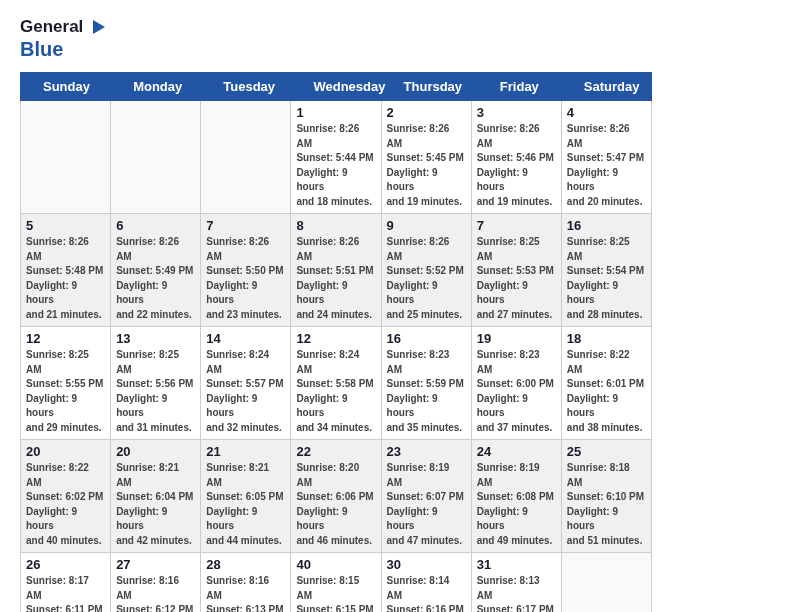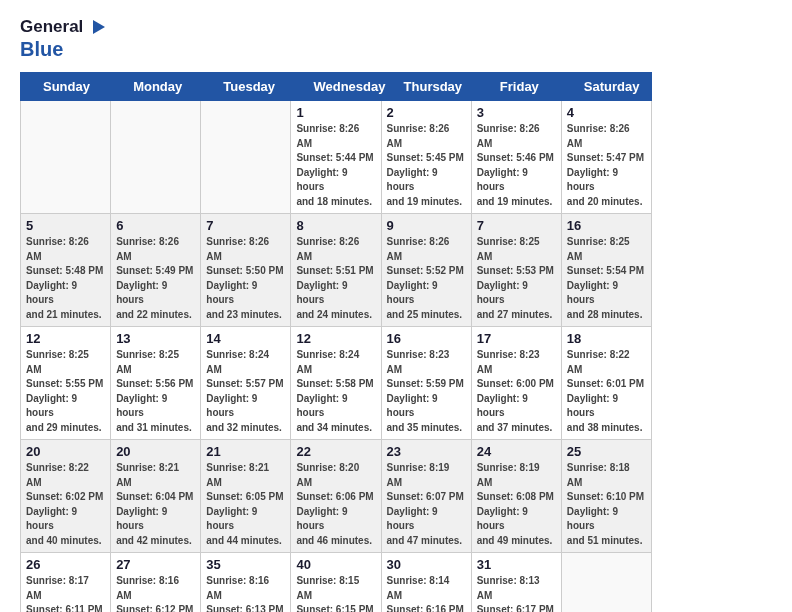--- a/index.html
+++ b/index.html
@@ -186,21 +186,21 @@
           </td>
           <td>
             <div class="day-number">12</div>
             <div class="day-info">Sunrise: 8:24 AM<br>Sunset: 5:58 PM<br>Daylight: 9 hours<br>and 34 minutes.</div>
           </td>
           <td>
             <div class="day-number">16</div>
             <div class="day-info">Sunrise: 8:23 AM<br>Sunset: 5:59 PM<br>Daylight: 9 hours<br>and 35 minutes.</div>
           </td>
           <td>
-            <div class="day-number">17</div>
+            <div class="day-number">19</div>
             <div class="day-info">Sunrise: 8:23 AM<br>Sunset: 6:00 PM<br>Daylight: 9 hours<br>and 37 minutes.</div>
           </td>
           <td>
             <div class="day-number">18</div>
             <div class="day-info">Sunrise: 8:22 AM<br>Sunset: 6:01 PM<br>Daylight: 9 hours<br>and 38 minutes.</div>
           </td>
         </tr>
         <tr class="row-shaded">
           <td>
             <div class="day-number">20</div>
@@ -234,21 +234,21 @@
         <tr class="row-white">
           <td>
             <div class="day-number">26</div>
             <div class="day-info">Sunrise: 8:17 AM<br>Sunset: 6:11 PM<br>Daylight: 9 hours<br>and 53 minutes.</div>
           </td>
           <td>
             <div class="day-number">27</div>
             <div class="day-info">Sunrise: 8:16 AM<br>Sunset: 6:12 PM<br>Daylight: 9 hours<br>and 55 minutes.</div>
           </td>
           <td>
-            <div class="day-number">35</div>
+            <div class="day-number">28</div>
             <div class="day-info">Sunrise: 8:16 AM<br>Sunset: 6:13 PM<br>Daylight: 9 hours<br>and 57 minutes.</div>
           </td>
           <td>
             <div class="day-number">40</div>
             <div class="day-info">Sunrise: 8:15 AM<br>Sunset: 6:15 PM<br>Daylight: 9 hours<br>and 59 minutes.</div>
           </td>
           <td>
             <div class="day-number">30</div>
             <div class="day-info">Sunrise: 8:14 AM<br>Sunset: 6:16 PM<br>Daylight: 10 hours<br>and 2 minutes.</div>
           </td>

